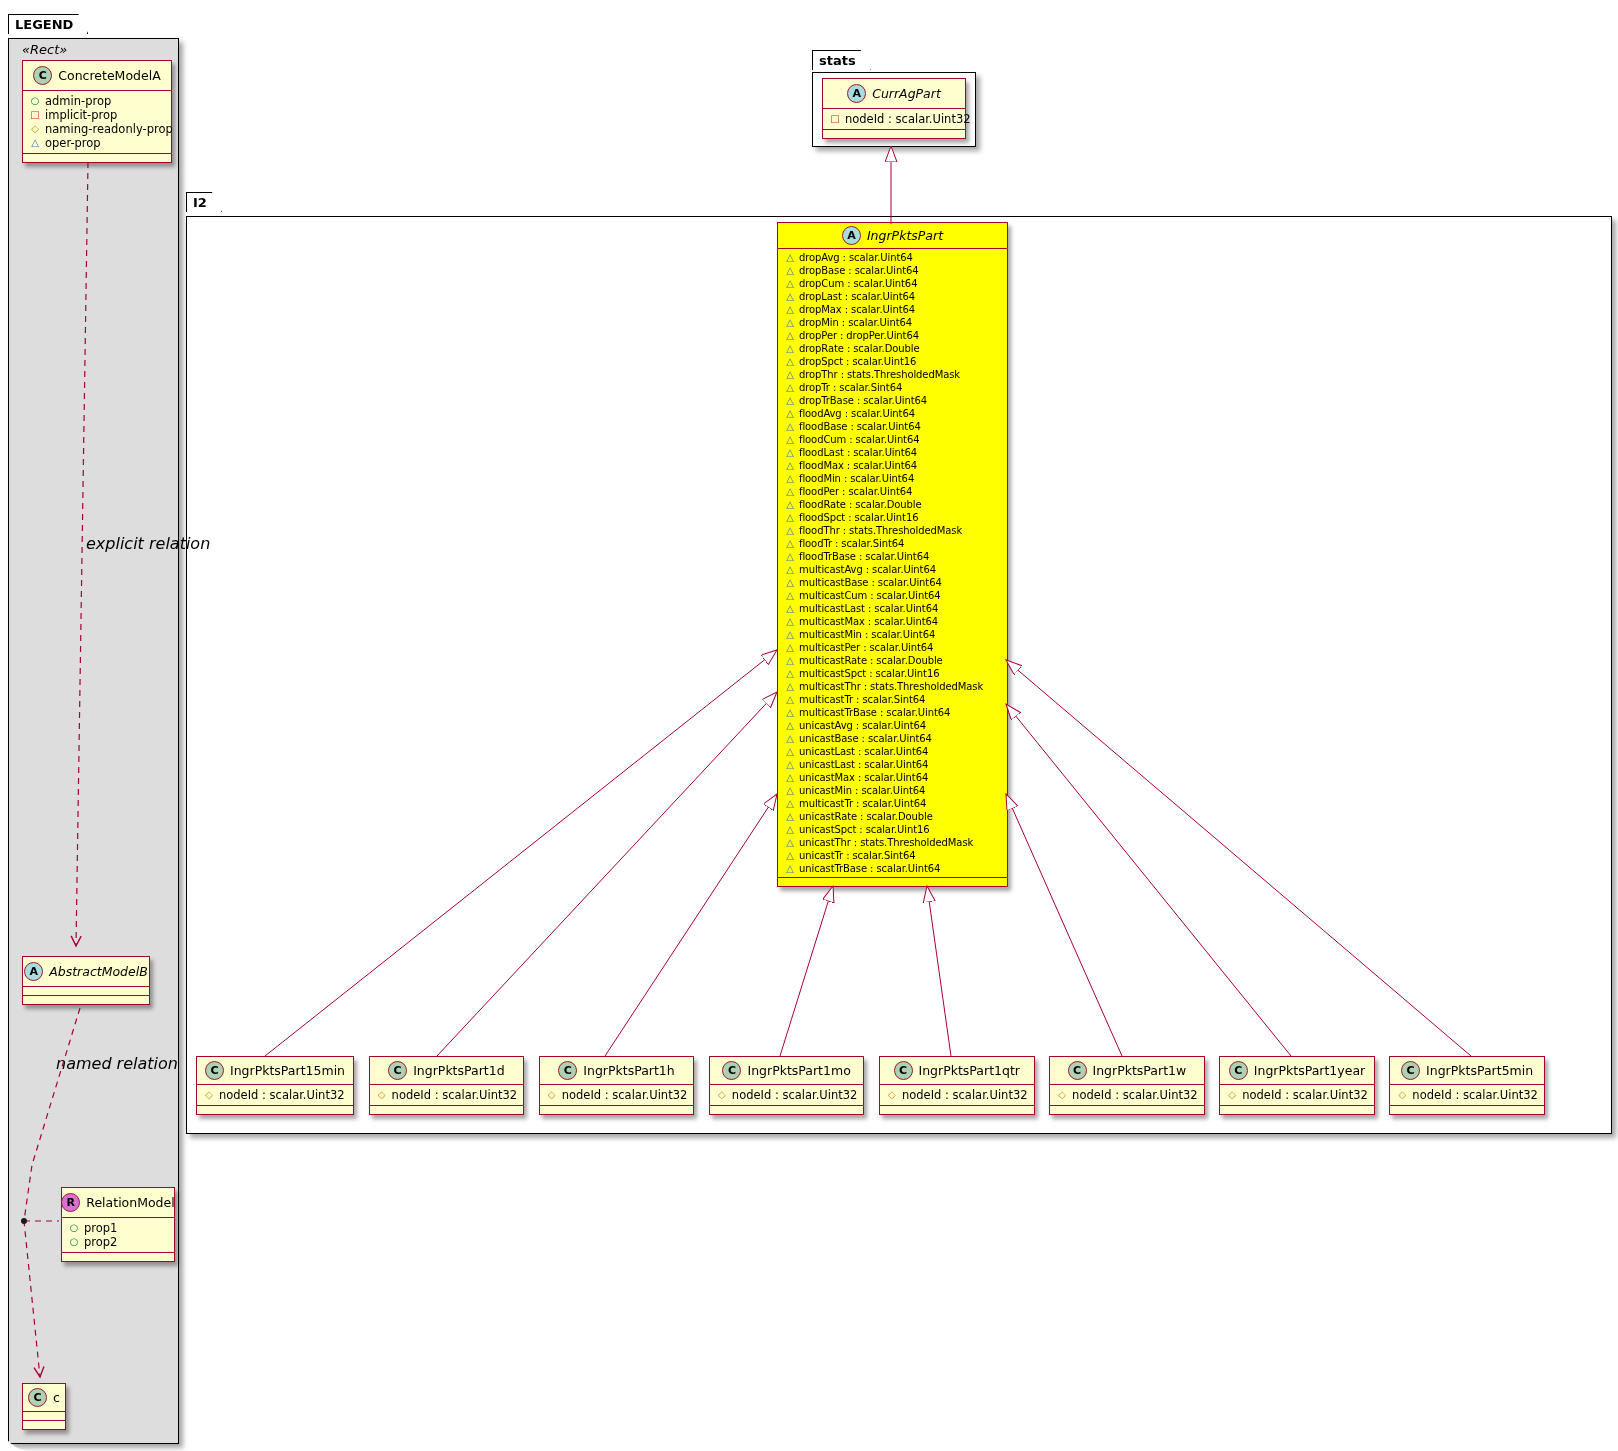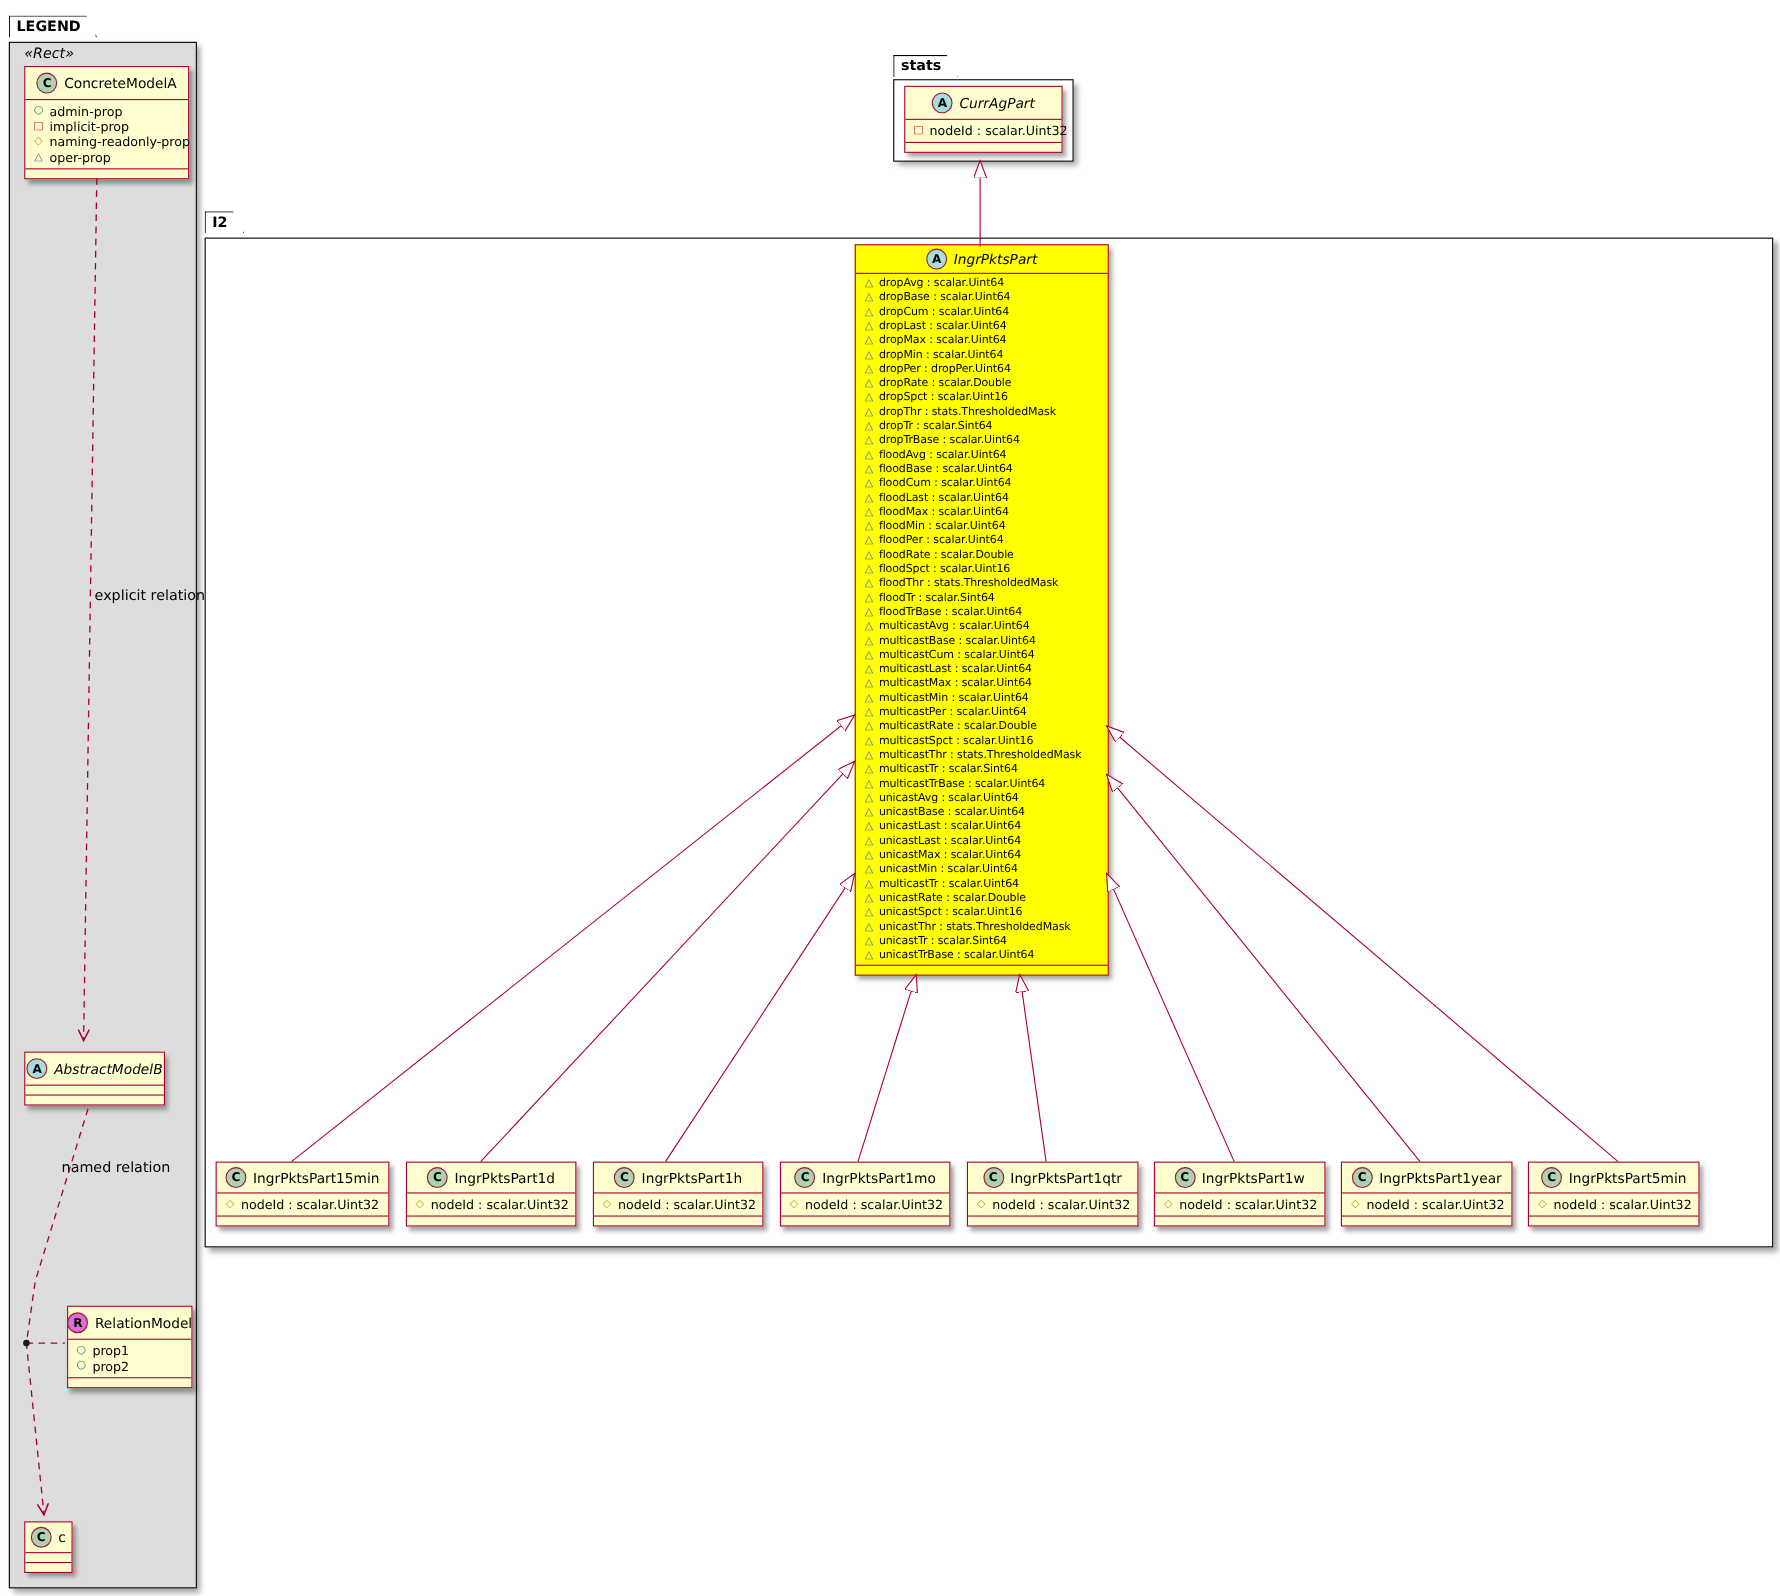--- a/index.html
+++ b/index.html
@@ -1,16 +1,16 @@
 <!DOCTYPE html>
 <html><head>
 <meta charset="utf-8">
 <style>
   html,body{margin:0;padding:0;background:#ffffff;font-family:"DejaVu Sans",sans-serif;}
-  .canvas{position:relative;width:1618px;height:1451px;background:#ffffff;overflow:hidden;}
+  .canvas{position:relative;width:1618px;height:1451px;background:#ffffff;overflow:hidden;border-radius:31px;}
 
   
   .pkg-body{position:absolute;border:1.5px solid #000;background:#fff;box-shadow:4px 4px 5px rgba(0,0,0,.35);}
   .pkg-body.gray{background:#DDDDDD;}
   .pkg-tab{position:absolute;background:#fff;border:1.5px solid #000;border-bottom:none;
            font-weight:bold;font-size:13px;padding:2px 14px 2px 6px;
            clip-path:polygon(0 0,calc(100% - 10px) 0,100% 100%,0 100%);z-index:3;}
 
   
   .cls{background:#FEFECE;border:1.5px solid #A80036;box-shadow:3px 4px 4px rgba(0,0,0,.35);z-index:2;}
@@ -35,21 +35,21 @@
   .ic-triangle{color:#4579A8;}
 
   
   .cls.hl{background:#FFFF00;}
   .cls.hl .attrs{padding:2px 0;}
   .cls.hl .attr-row{font-size:10px;line-height:13px;letter-spacing:-0.1px;gap:3px;}
   .cls.hl .cls-title{padding:3px 8px;}
 
   
   .stereotype{position:absolute;font-style:italic;font-size:13px;color:#000;text-align:left;z-index:2;}
-  .rel-label{position:absolute;font-size:13px;color:#000;z-index:4;}
+  .rel-label{position:absolute;font-size:16px;color:#000;z-index:4;font-style:italic;}
 
   
   .children-row{position:absolute;left:196px;top:1056px;width:1349px;display:flex;
                 justify-content:space-between;align-items:flex-start;z-index:2;}
   .children-row .cls-title{padding:4px 8px;}
 
   svg.overlay{position:absolute;left:0;top:0;z-index:5;pointer-events:none;}
 </style>
 </head>
 <body>

